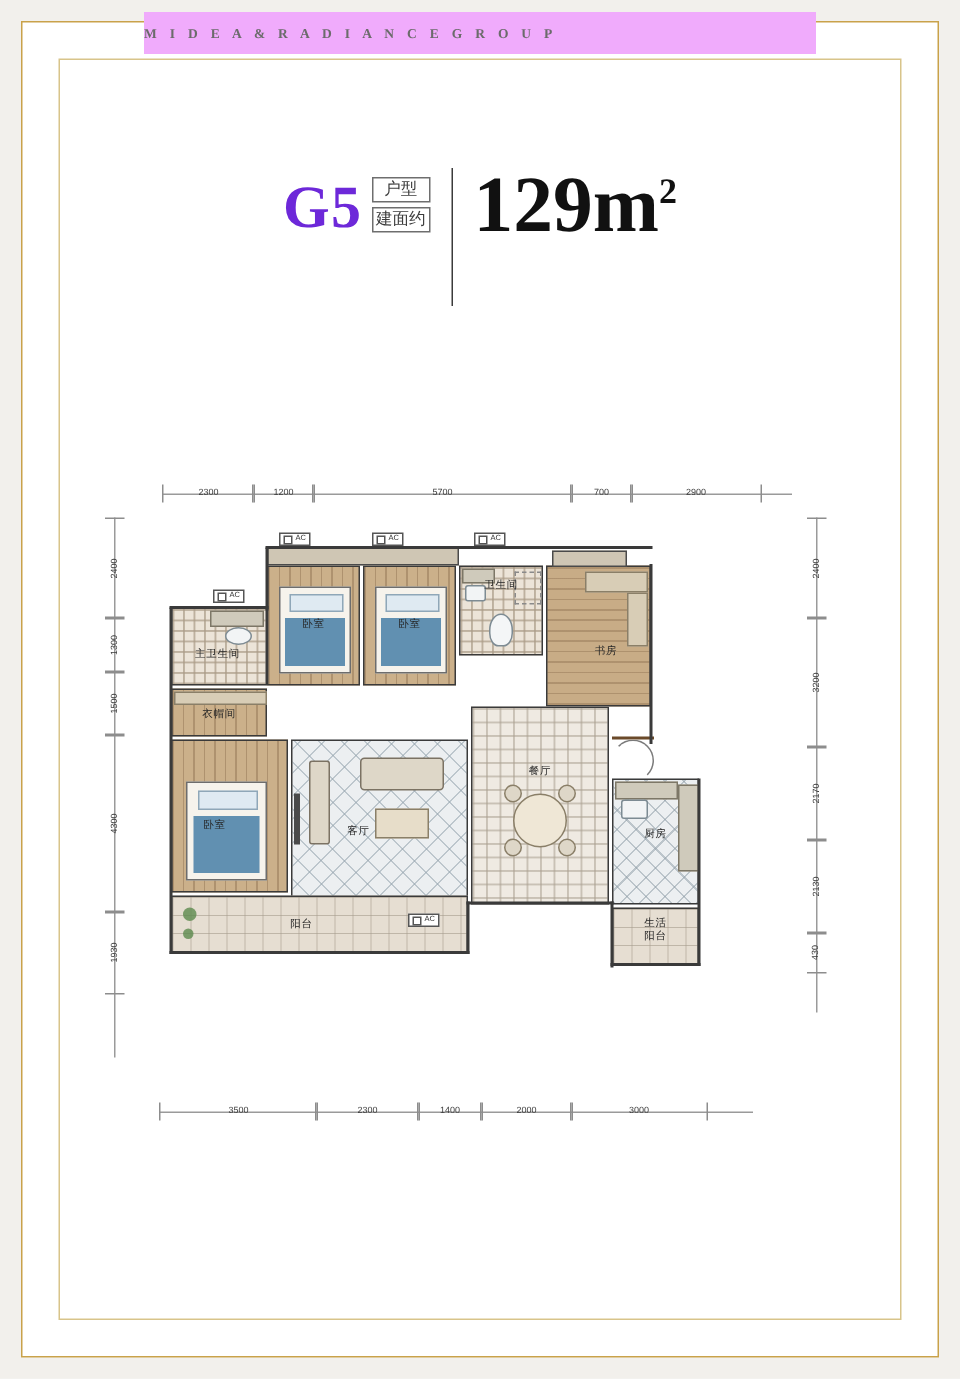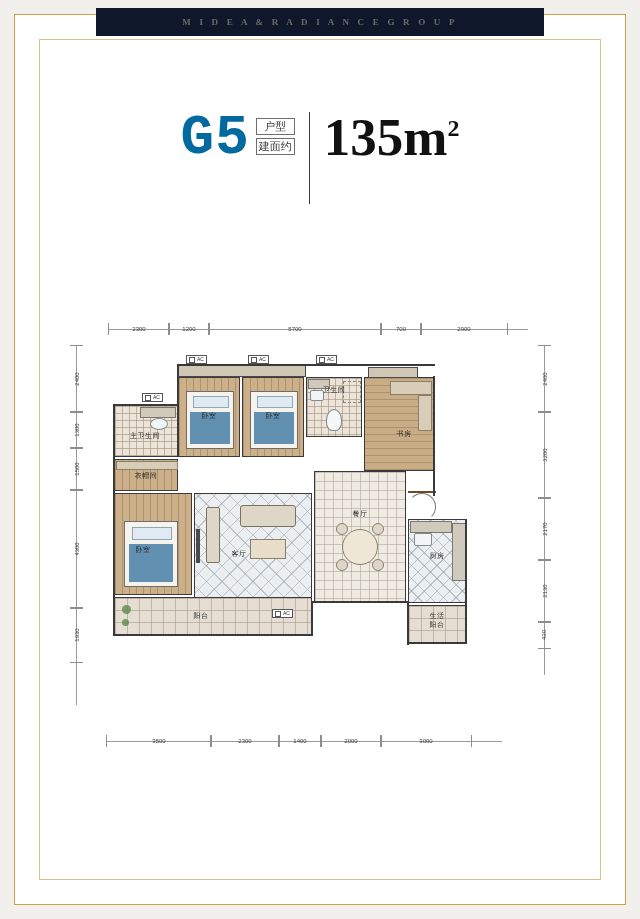--- a/index.html
+++ b/index.html
@@ -19,37 +19,37 @@
     border:1px solid #c9a24a;
     background:#ffffff;
   }
   .frame-inner{
     position:absolute;left:24px;top:24px;right:24px;bottom:24px;
     border:1px solid #d8c48a;
   }
   
   .brandbar{
     position:absolute;left:96px;top:8px;width:448px;height:28px;
-    background:#0f172a;
-    display:flex;align-items:center;justify-content:center;
+    background:#f0abfc;
+    display:flex;align-items:center;justify-content:flex-start;
   }
   .brandbar span{
     font-size:9px;letter-spacing:3.2px;color:#6b6b6b;
     font-family:"Liberation Serif", serif;font-weight:bold;
     white-space:nowrap;
   }
   
   .titleblock{
     position:absolute;left:0;top:110px;width:640px;height:115px;
     display:flex;align-items:flex-start;justify-content:center;
   }
   .t-left{display:flex;align-items:flex-start;}
   .t-code{
-    font-family:Liberation Mono, monospace;
-    font-size:56px;line-height:56px;color:#0369a1;font-weight:bold;
+    font-family:Liberation Serif, serif;
+    font-size:40px;line-height:56px;color:#6d28d9;font-weight:bold;
     letter-spacing:1px;
   }
   .t-tags{
     margin-left:6px;margin-top:8px;display:flex;flex-direction:column;gap:3px;
   }
   .t-tag{
     border:1px solid #6e6e6e;color:#3b3b3b;
     font-size:11px;line-height:13px;padding:1px 2px;
     font-family:"Liberation Serif", serif;
     letter-spacing:0px;text-align:center;
@@ -217,21 +217,21 @@
     <div class="t-left">
       <div class="t-code">G5</div>
       <div class="t-tags">
         <div class="t-tag">户型</div>
         <div class="t-tag">建面约</div>
       </div>
     </div>
     <div class="t-div"></div>
     <div class="t-right">
       <div class="t-area">
-        <span>135m</span><span class="sup">2</span>
+        <span>129m</span><span class="sup">2</span>
       </div>
     </div>
   </div>
 
   <div class="plan-wrap">
 
     <div class="topdim">
       <div class="rule"></div>
       <div class="seg" style="left:0px;width:60px;">
           <span>2300</span>

